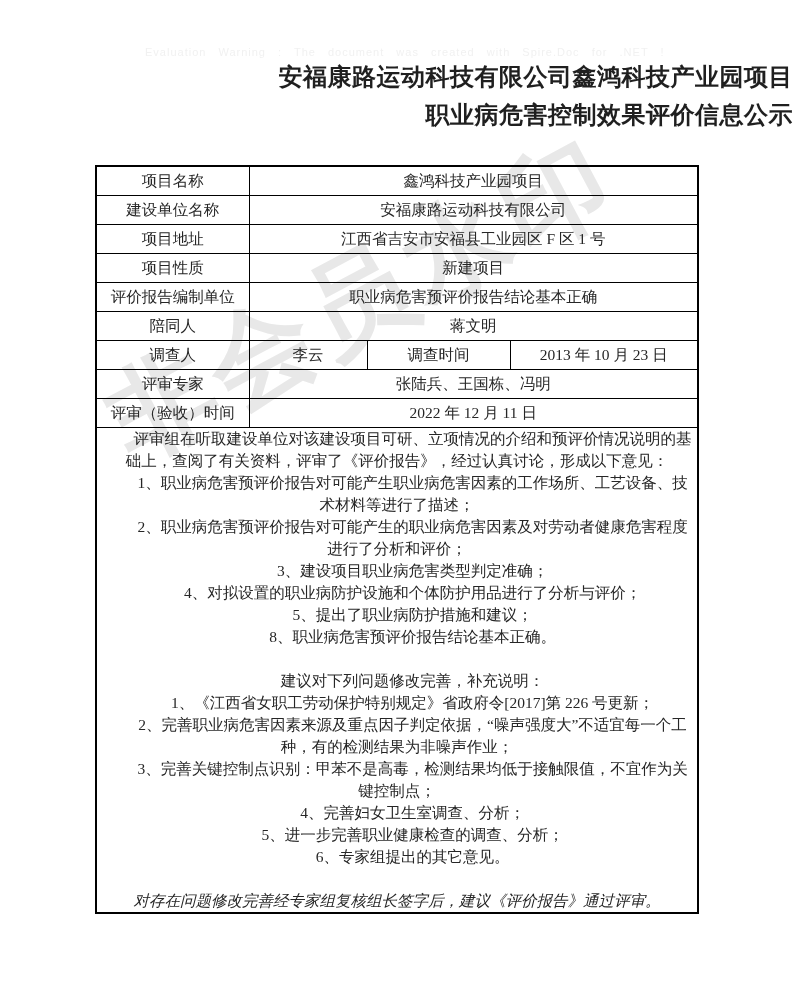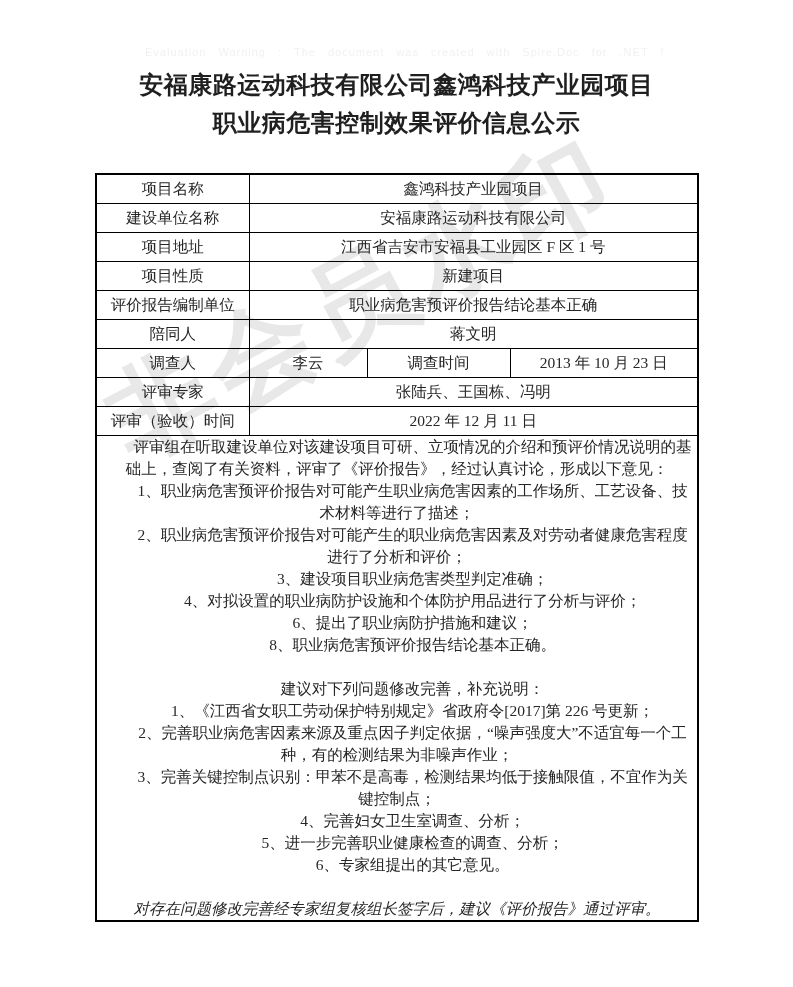--- a/index.html
+++ b/index.html
@@ -21,22 +21,22 @@
   .watermark {
     position:absolute; left:84px; top:230px;
     font-family:"Liberation Sans","DejaVu Sans",sans-serif;
     font-size:105px; font-weight:700; letter-spacing:6px;
     white-space:nowrap; z-index:0;
     transform:rotate(-28deg);
     user-select:none;
   }
   .title {
     position:relative; z-index:1;
-    margin:8px; padding-top:58px;
-    text-align:center;
+    margin:0; padding-top:58px;
+    text-align:right;
     font-size:24px; font-weight:700;
     line-height:38px; letter-spacing:0.5px;
     color:#1f1f1f;
   }
   table.doc-table {
     position:relative; z-index:1;
     margin:31px 0 0 95px;
     width:602px;
     border-collapse:collapse;
     table-layout:fixed;
@@ -126,21 +126,21 @@
           <td colspan="1">评审（验收）时间</td>
           <td colspan="3">2022 年 12 月 11 日</td>
         </tr>
         <tr>
           <td colspan="4" class="opinion">
             <p class="ind">评审组在听取建设单位对该建设项目可研、立项情况的介绍和预评价情况说明的基础上，查阅了有关资料，评审了《评价报告》，经过认真讨论，形成以下意见：</p>
             <p class="ind">1、职业病危害预评价报告对可能产生职业病危害因素的工作场所、工艺设备、技术材料等进行了描述；</p>
             <p class="ind">2、职业病危害预评价报告对可能产生的职业病危害因素及对劳动者健康危害程度进行了分析和评价；</p>
             <p class="ind">3、建设项目职业病危害类型判定准确；</p>
             <p class="ind">4、对拟设置的职业病防护设施和个体防护用品进行了分析与评价；</p>
-            <p class="ind">6、提出了职业病防护措施和建议；</p>
+            <p class="ind">5、提出了职业病防护措施和建议；</p>
             <p class="ind">8、职业病危害预评价报告结论基本正确。</p>
             <p class="blank">&nbsp;</p>
             <p class="ind">建议对下列问题修改完善，补充说明：</p>
             <p class="ind">1、《江西省女职工劳动保护特别规定》省政府令[2017]第 226 号更新；</p>
             <p class="ind">2、完善职业病危害因素来源及重点因子判定依据，“噪声强度大”不适宜每一个工种，有的检测结果为非噪声作业；</p>
             <p class="ind">3、完善关键控制点识别：甲苯不是高毒，检测结果均低于接触限值，不宜作为关键控制点；</p>
             <p class="ind">4、完善妇女卫生室调查、分析；</p>
             <p class="ind">5、进一步完善职业健康检查的调查、分析；</p>
             <p class="ind">6、专家组提出的其它意见。</p>
             <p class="blank">&nbsp;</p>

